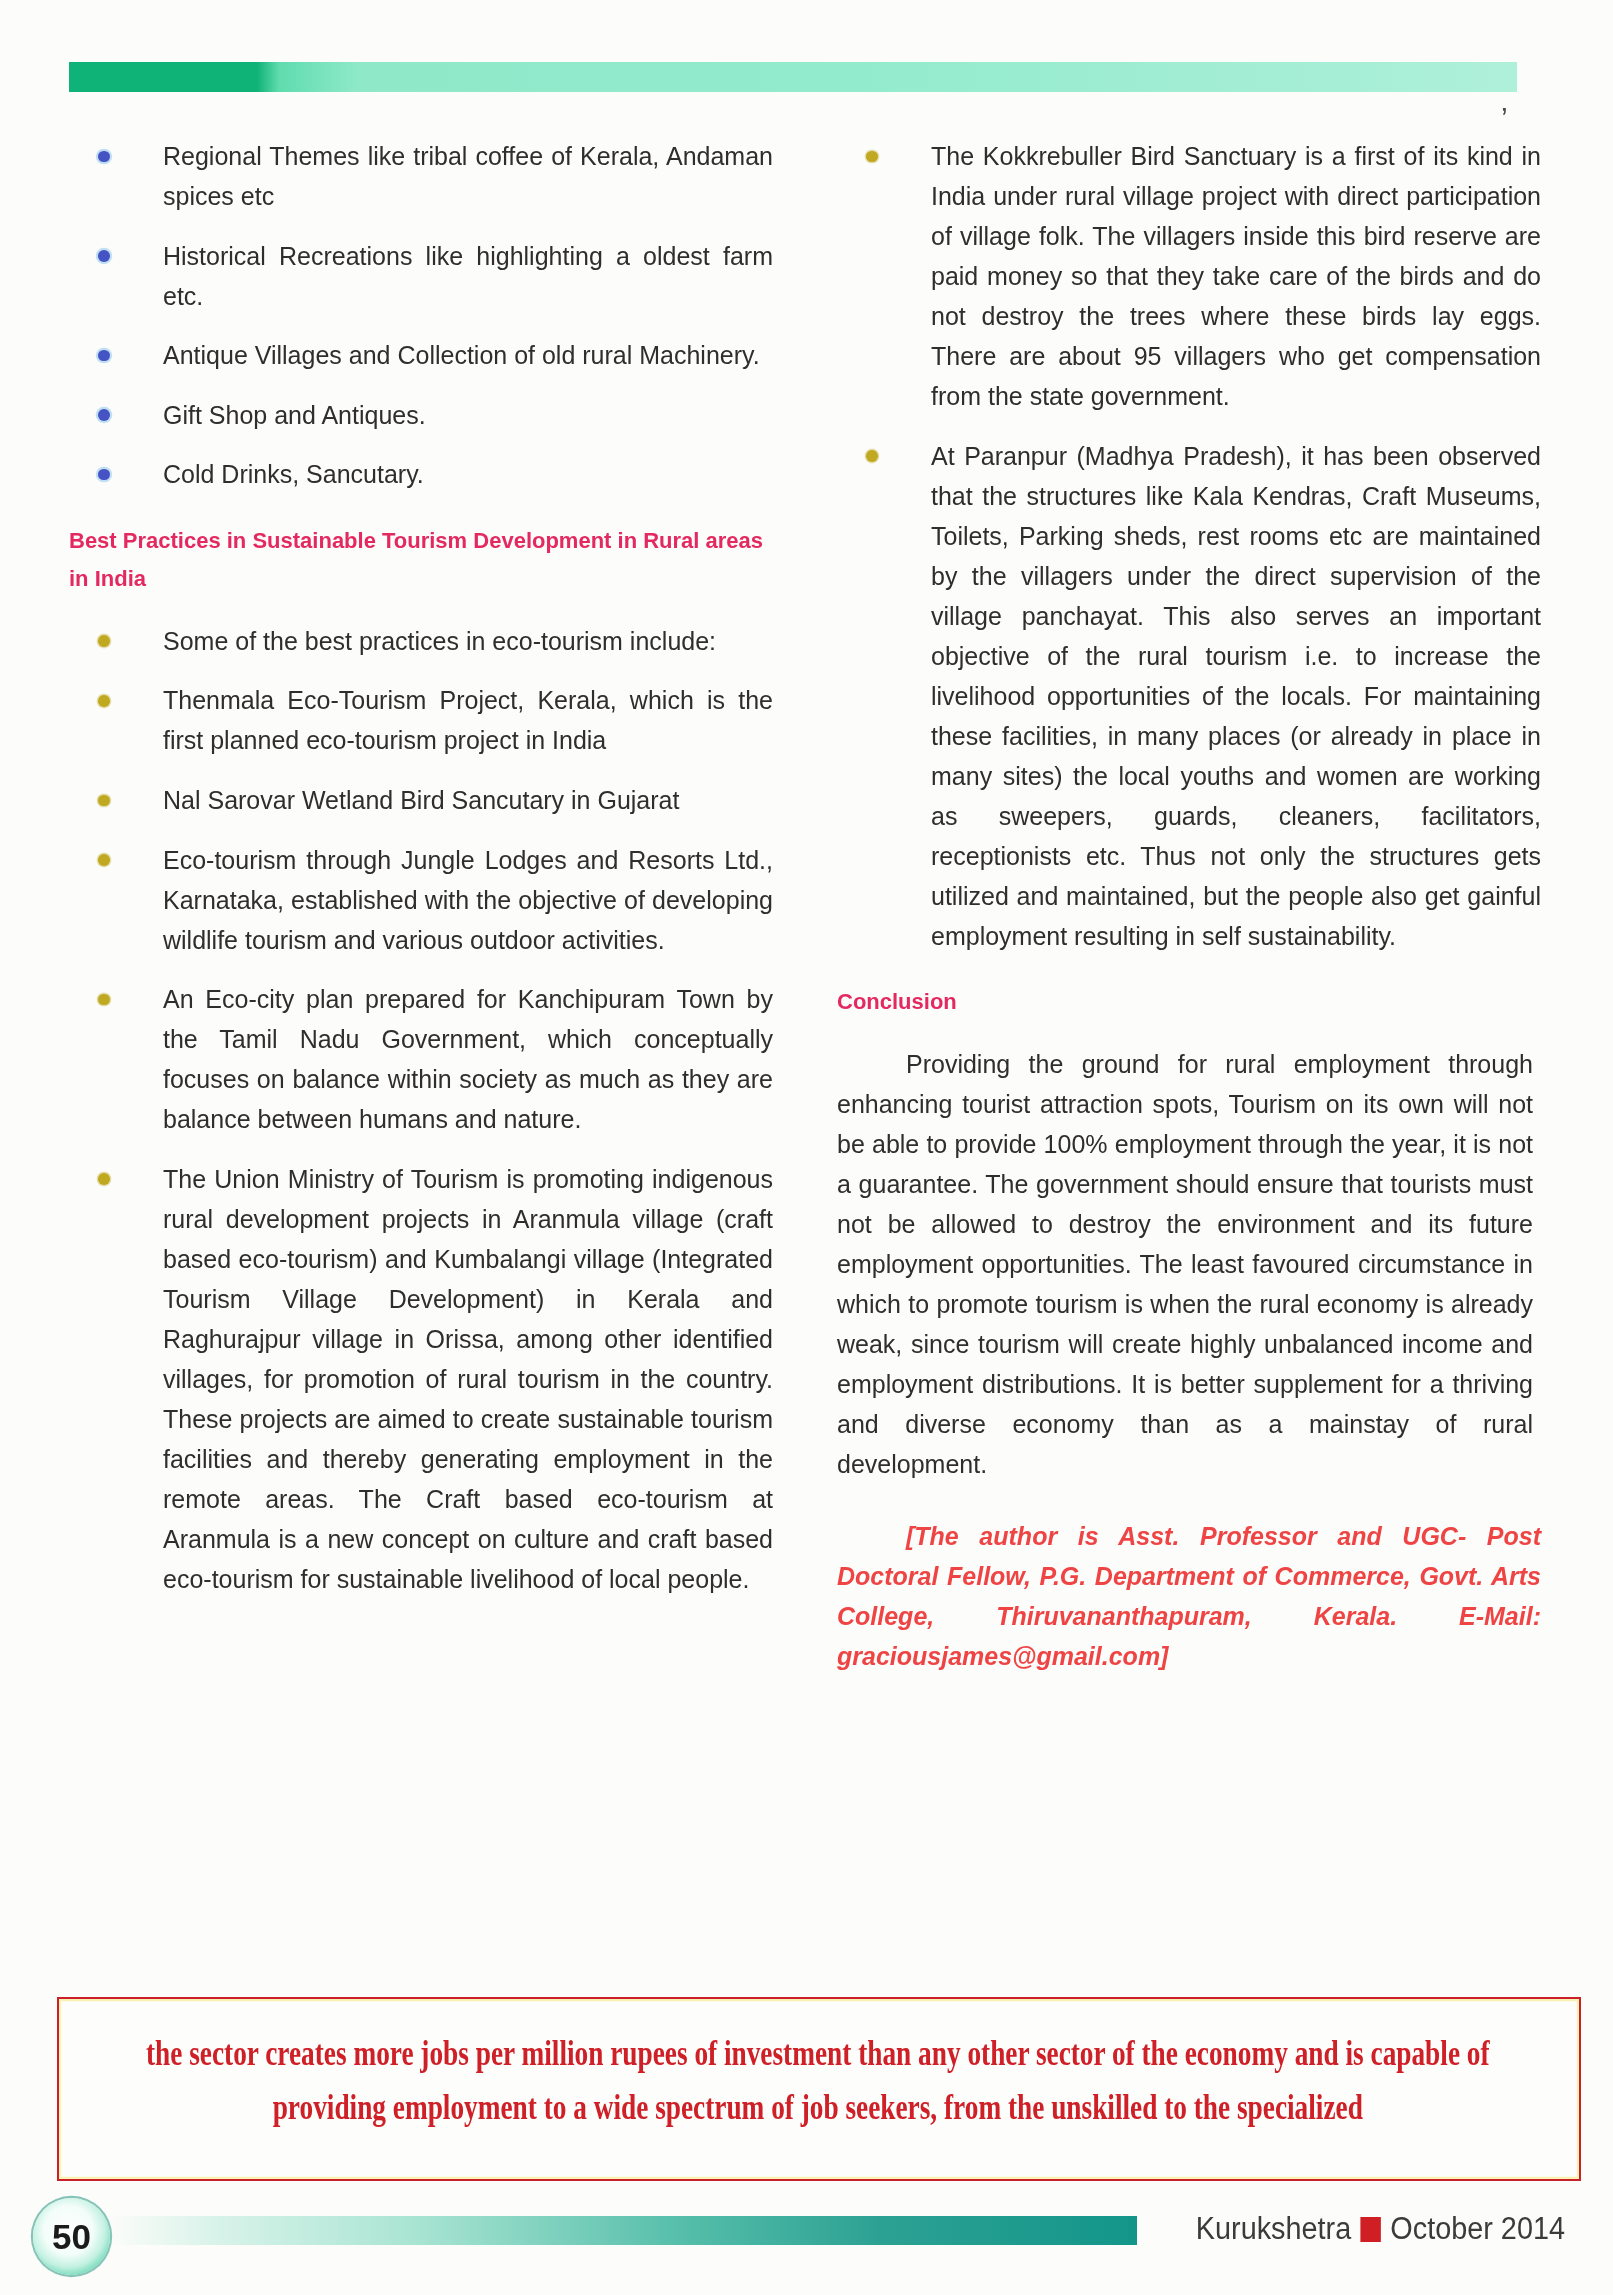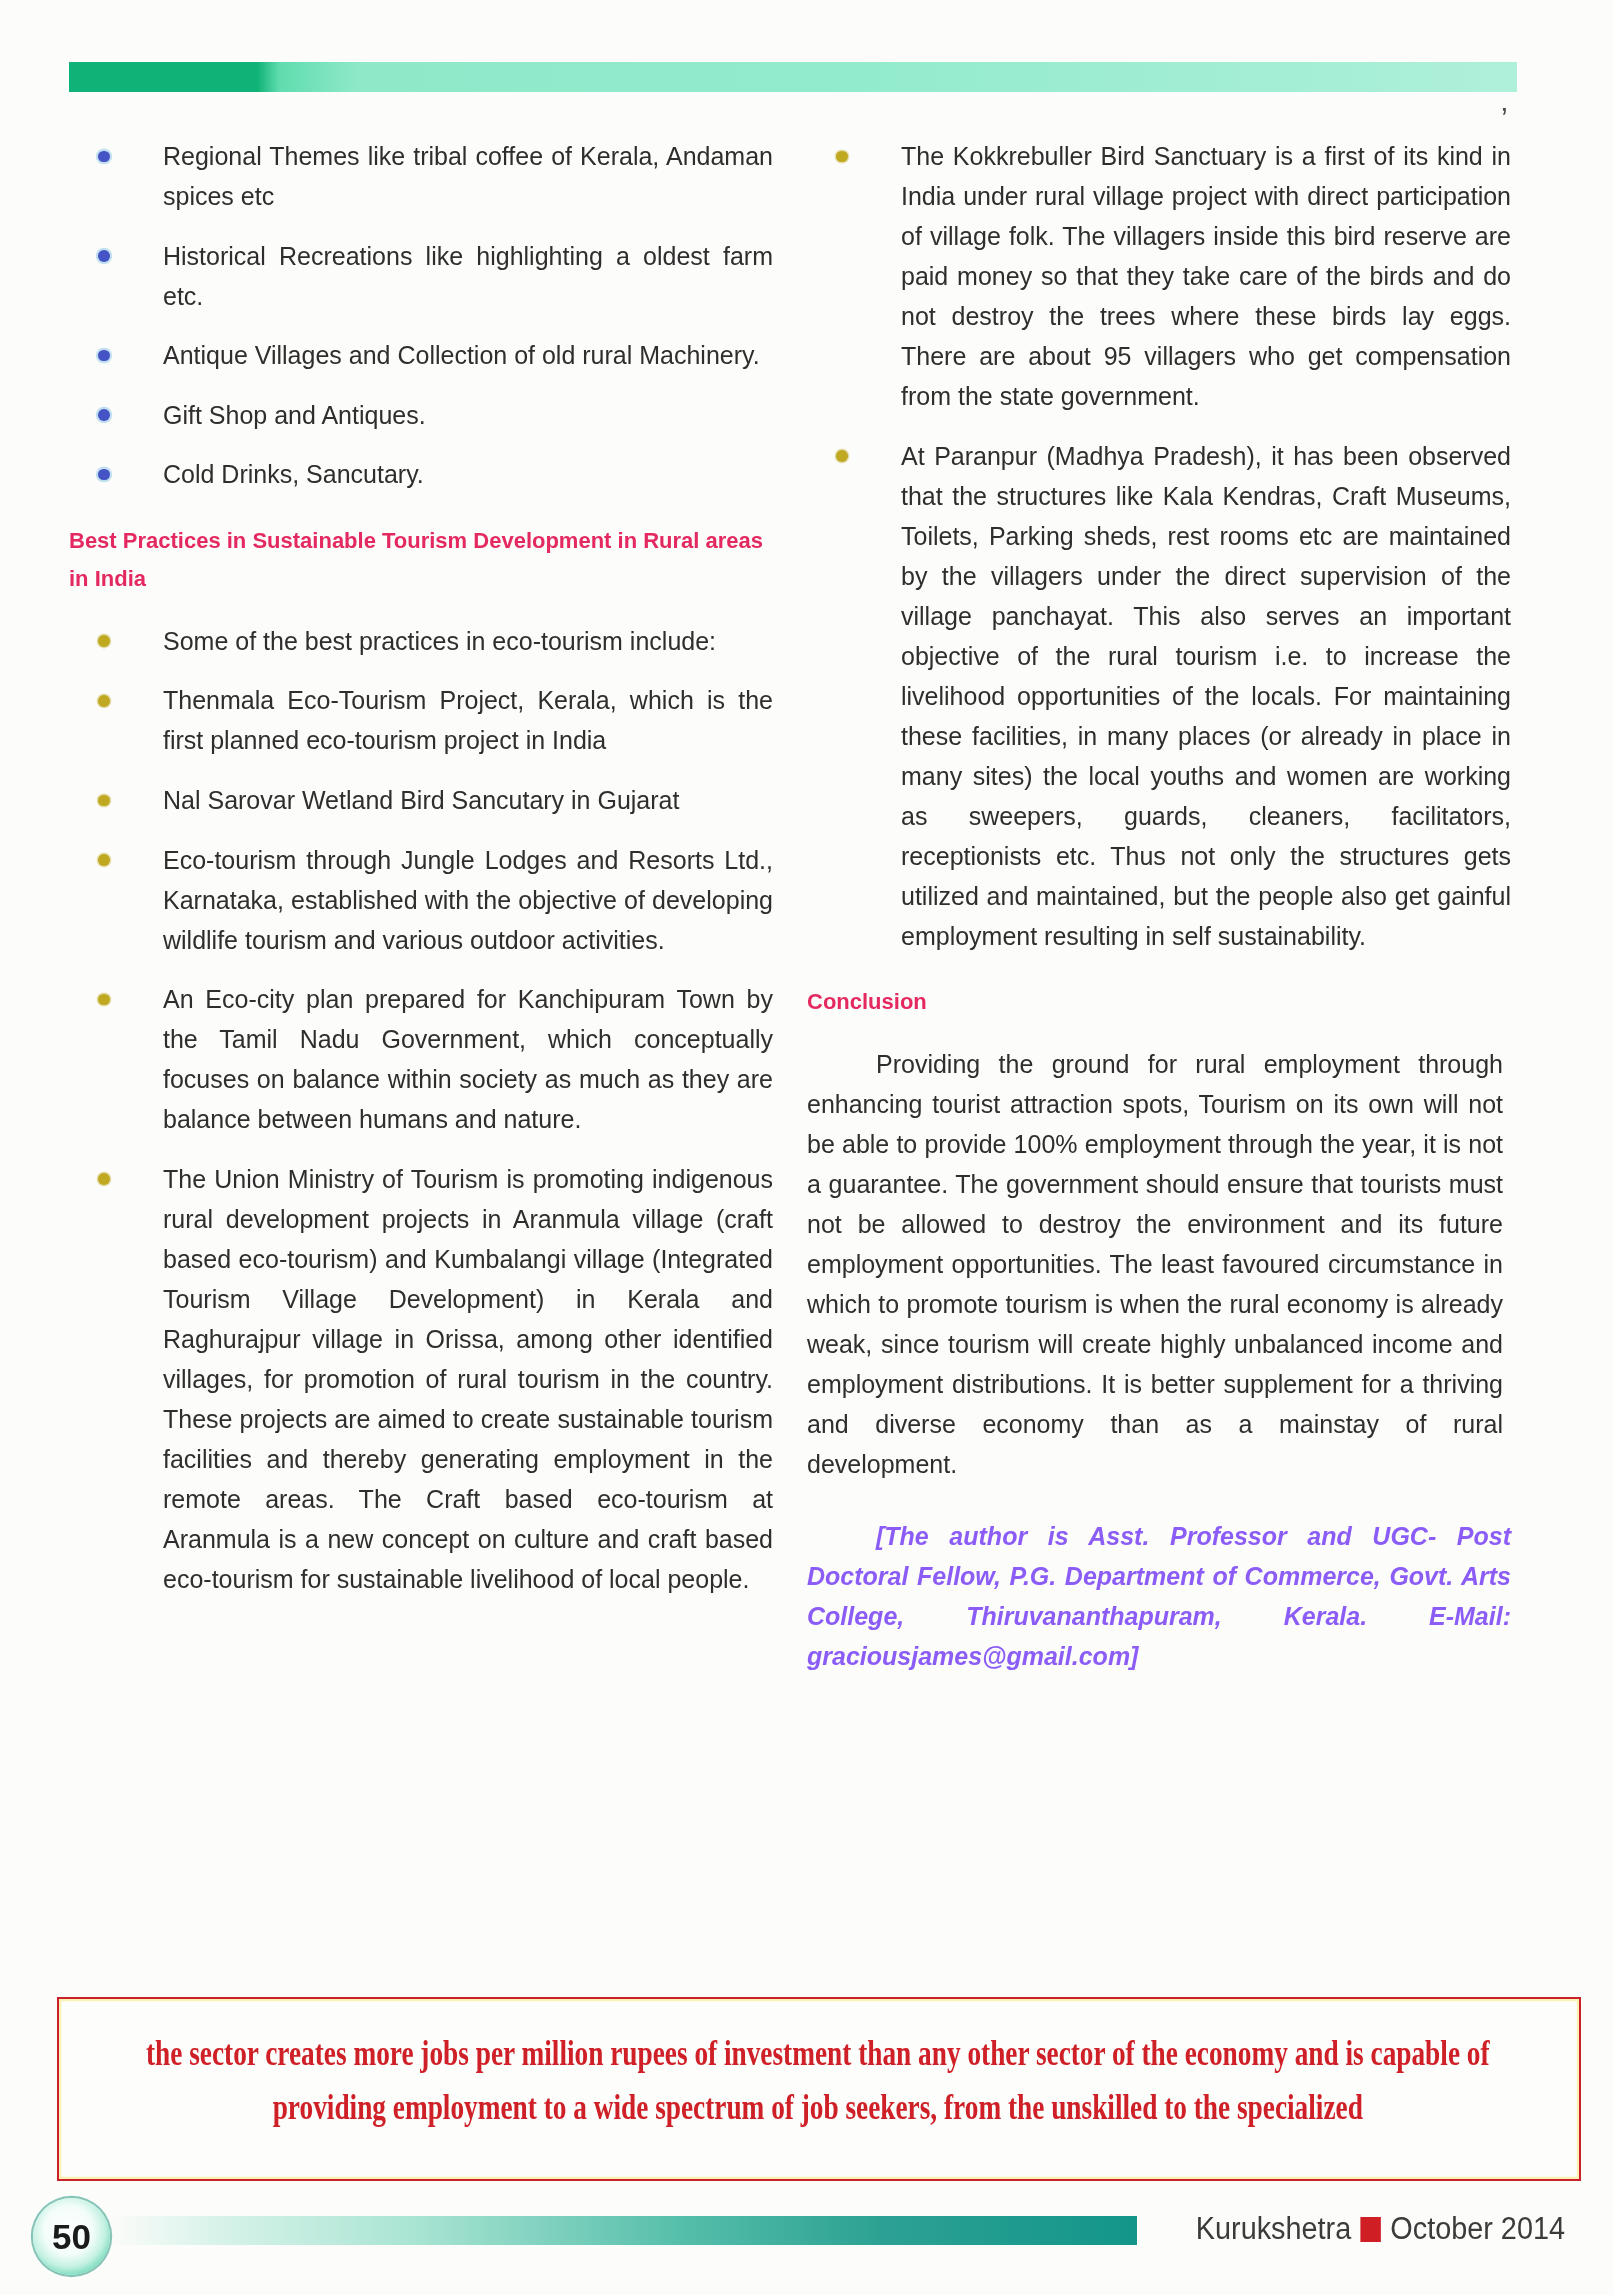--- a/index.html
+++ b/index.html
@@ -15,42 +15,42 @@
     background:linear-gradient(to right,
       #10b377 0%, #10b377 13%, #5fdcae 14.5%,
       #8fe9c9 20%, #93ebcd 55%, #a5eed6 85%, #aff0da 100%);
   }
   .stray-mark{
     position:absolute;left:1501px;top:101px;font-size:30px;color:#4a4a4a;
   }
   
   .columns{
     position:absolute;left:69px;top:136px;width:1472px;
-    display:flex;gap:34px;
+    display:flex;gap:64px;
   }
   .col{width:704px;font-size:25px;line-height:40px;text-align:justify;}
   ul.bullets{list-style:none;margin:0;padding:0;}
   ul.bullets li{
     position:relative;padding-left:94px;margin-bottom:19.6px;
   }
   ul.bullets li::before{
     content:"";position:absolute;left:29px;top:14.5px;
     width:11.6px;height:11.6px;border-radius:50%;
   }
   ul.bullets.blue li::before{background:#4653c4;box-shadow:0 0 0 2.2px rgba(120,190,230,.45);}
   ul.bullets.yellow li::before{background:#c0a820;box-shadow:0 0 0 1.4px rgba(190,170,40,.35);}
   h2.section-heading{
     margin:27.5px 0 23px 0;
     font-size:22px;line-height:38px;font-weight:bold;color:#e42960;
     text-align:left;
   }
   .para{margin:10px 8px 0 0;text-indent:69px;}
   .author-note{
     margin:32px 0 0 0;text-indent:69px;
-    font-weight:bold;font-style:italic;color:#8b5cf6;
+    font-weight:bold;font-style:italic;color:#ef4444;
   }
   
   .quote-box{
     position:absolute;left:57px;top:1997px;width:1520px;height:180px;
     border:2.9px solid #c9202a;
     box-shadow:inset 0 0 0 2.2px rgba(248,233,120,.55);
     background:#fdfdfb;
     overflow:hidden;
   }
   .quote-inner{

